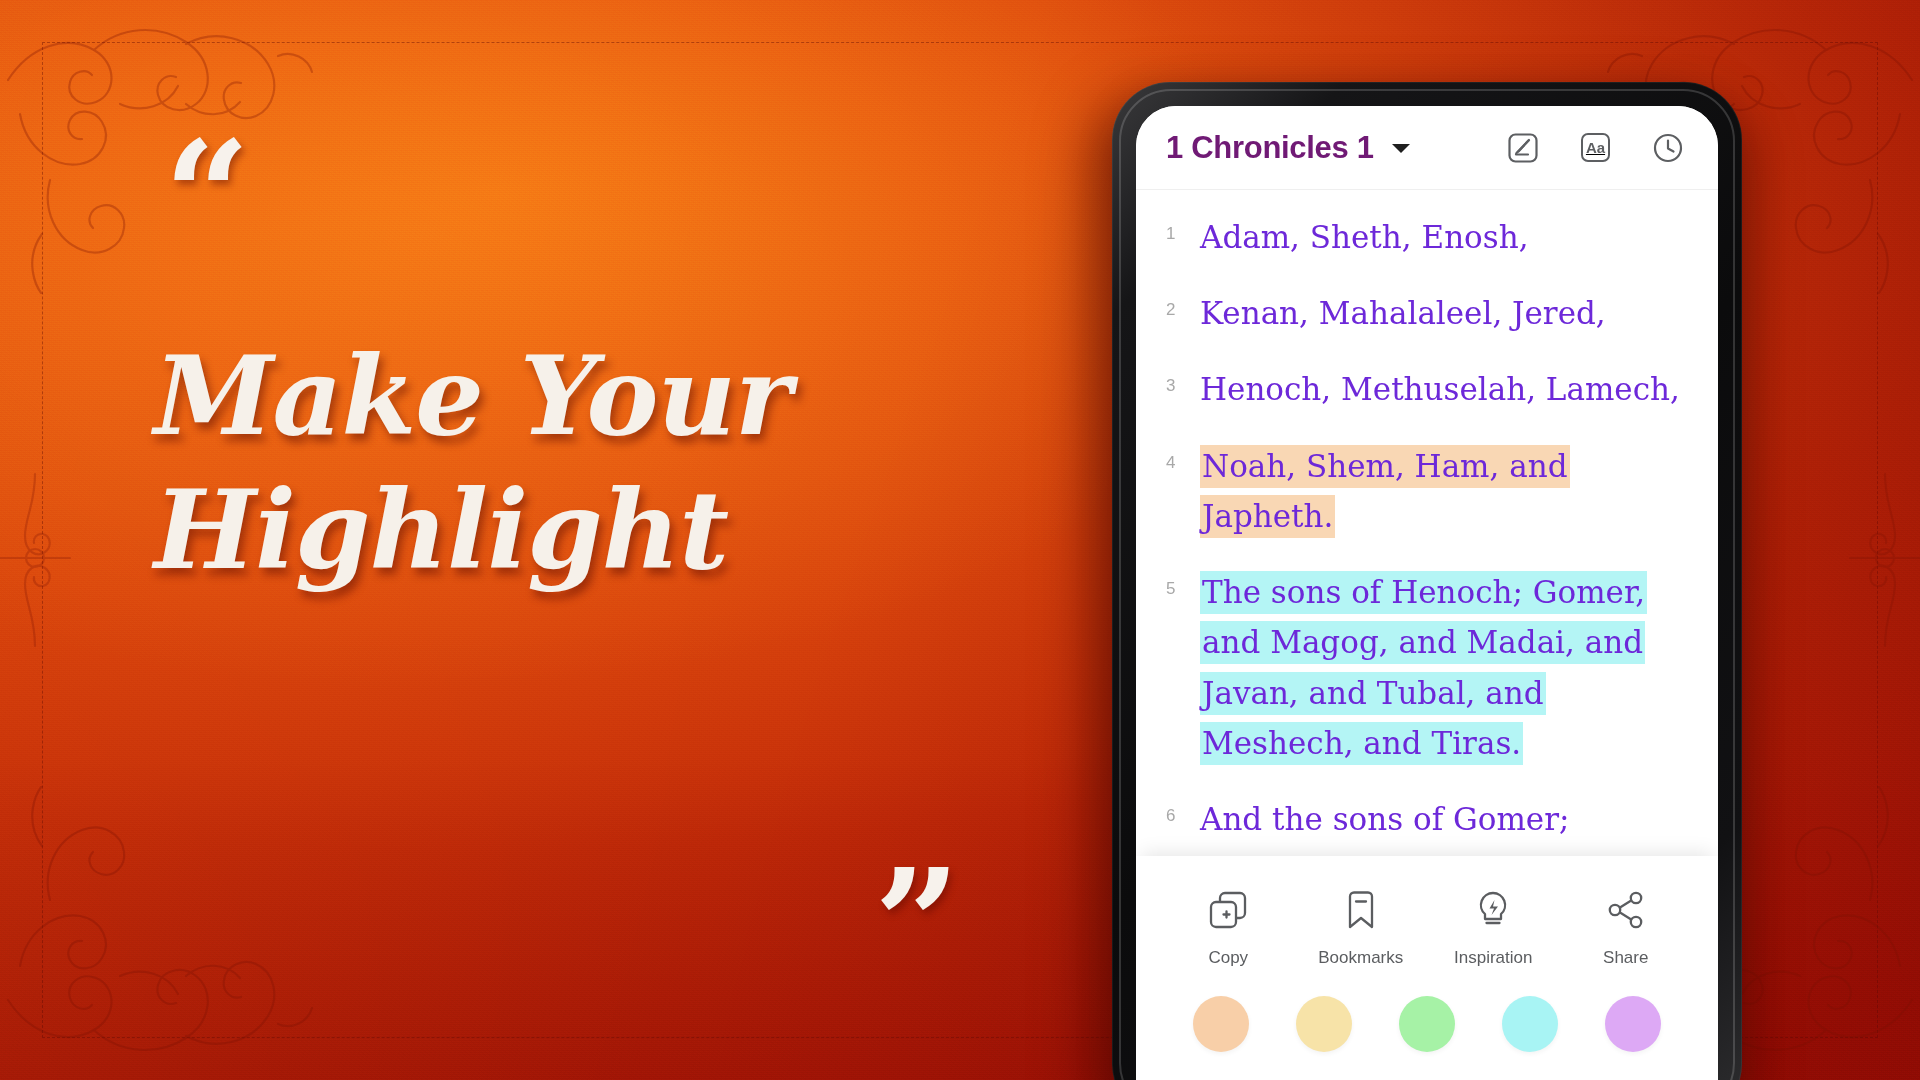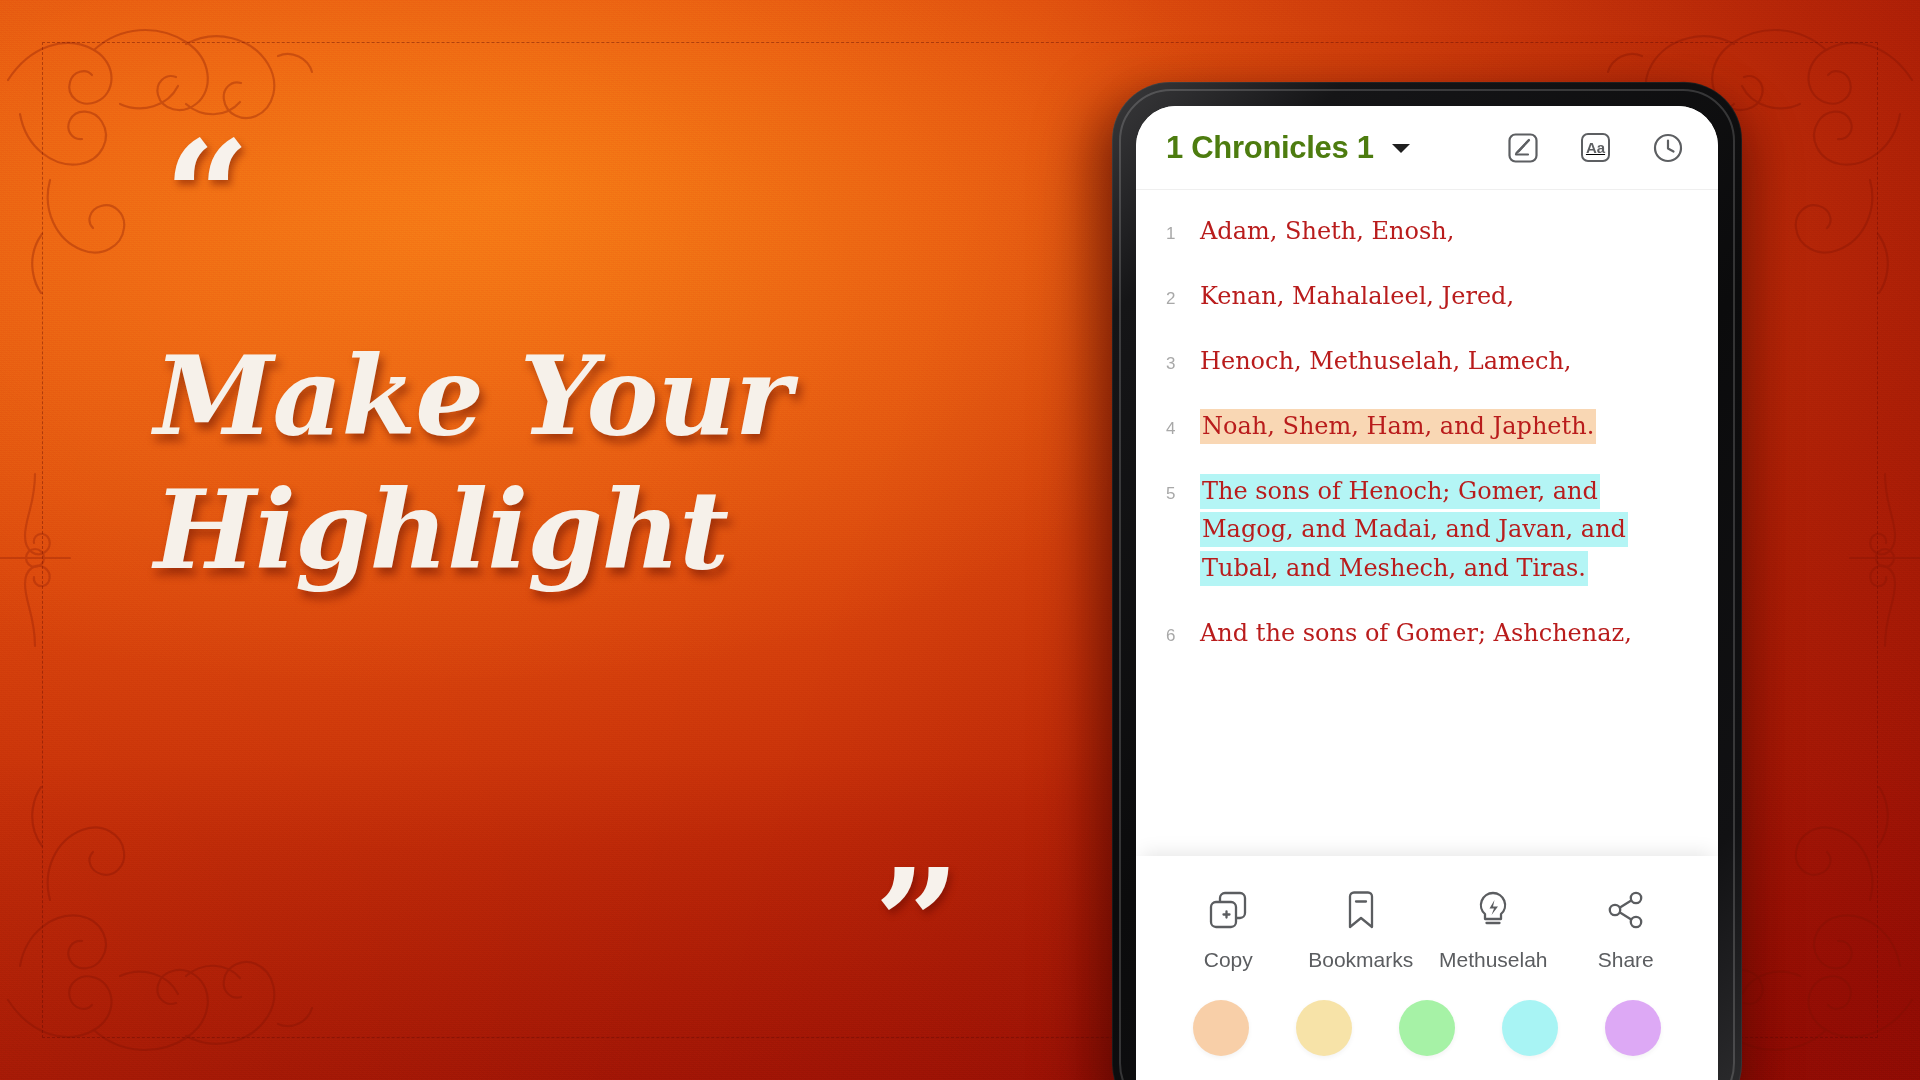--- a/index.html
+++ b/index.html
@@ -104,21 +104,21 @@
   #app-header{
     height:84px; display:flex; align-items:center;
     padding:0 26px 0 30px;
     border-bottom:1px solid #efefef;
     background:#fff;
   }
   #book-chapter-selector{
     display:flex; align-items:center; gap:16px; cursor:pointer;
   }
   #book-chapter-title{
-    font-size:31px; font-weight:700; color:#4d7c0f;
+    font-size:31px; font-weight:700; color:#701a75;
     letter-spacing:-.3px; white-space:nowrap;
   }
   #chevron-down-icon{ display:block; }
   #header-actions{
     margin-left:auto; display:flex; align-items:center; gap:42px;
     padding-right:8px;
   }
   .header-icon-btn{ display:flex; align-items:center; justify-content:center; cursor:pointer;text-decoration:underline; }
   #font-size-icon-box{
     width:29px; height:29px; border:2px solid #5d5f62; border-radius:7px;
@@ -134,21 +134,21 @@
     font-family:"DejaVu Serif", serif;
   }
   .verse-row{ display:flex; align-items:flex-start; margin-bottom:26px; }
   .verse-number{
     width:34px; flex:0 0 34px;
     font-family:"Liberation Sans", sans-serif;
     font-size:17px; color:#a8a8a8; line-height:1.52;
     padding-top:9px; text-align:left;
   }
   .verse-text{
-    flex:1; font-size:24px; line-height:1.62; color:#b91c1c;
+    flex:1; font-size:31px; line-height:1.62; color:#6d28d9;
   }
   .verse-text .mark{
     padding:3px 2px 4px 2px;
     box-decoration-break:clone; -webkit-box-decoration-break:clone;
   }
 
   
   #action-sheet{
     position:absolute; left:0; right:0; bottom:0;
     background:#fff;
@@ -159,21 +159,21 @@
   #action-row{
     display:flex; justify-content:space-around; align-items:flex-start;
     padding:6px 26px 0 26px;
   }
   .action-item{
     display:flex; flex-direction:column; align-items:center; gap:16px;
     cursor:pointer; width:116px;
   }
   .action-icon{ height:44px; display:flex; align-items:center; justify-content:center; }
   .action-label{
-    font-size:21px; color:#5b5d60;
+    font-size:17px; color:#5b5d60;
     font-family:"Liberation Sans", sans-serif;
   }
   #highlight-colors{
     display:flex; justify-content:space-around; align-items:center;
     padding:28px 34px 0 34px;
   }
   .color-swatch{
     width:56px; height:56px; border-radius:50%;
     cursor:pointer;
     box-shadow:0 2px 5px rgba(0,0,0,.05);
@@ -363,21 +363,21 @@
         </div>
 
         <div class="action-item">
           <span class="action-icon">
             <svg width="42" height="42" viewBox="0 0 42 42">
               <path d="M21 4 a12 12 0 0 1 8 21 v5 H13 v-5 A12 12 0 0 1 21 4 Z" fill="none" stroke="#5b5d60" stroke-width="2.3" stroke-linejoin="round"></path>
               <path d="M14.5 34 H27.5" stroke="#5b5d60" stroke-width="2.3" stroke-linecap="round"></path>
               <path d="M22.5 11 L17.5 19.5 H22 L19.5 26 L26 17.5 H21 Z" fill="#5b5d60"></path>
             </svg>
           </span>
-          <span class="action-label">Methuselah</span>
+          <span class="action-label">Inspiration</span>
         </div>
 
         <div class="action-item">
           <span class="action-icon">
             <svg width="42" height="42" viewBox="0 0 42 42">
               <circle cx="31" cy="9" r="5.2" fill="none" stroke="#5b5d60" stroke-width="2.3"></circle>
               <circle cx="31" cy="33" r="5.2" fill="none" stroke="#5b5d60" stroke-width="2.3"></circle>
               <circle cx="10" cy="21" r="5.2" fill="none" stroke="#5b5d60" stroke-width="2.3"></circle>
               <path d="M15 18.5 L26.2 11.5 M15 23.5 L26.2 30.5" stroke="#5b5d60" stroke-width="2.3" stroke-linecap="round"></path>
             </svg>

